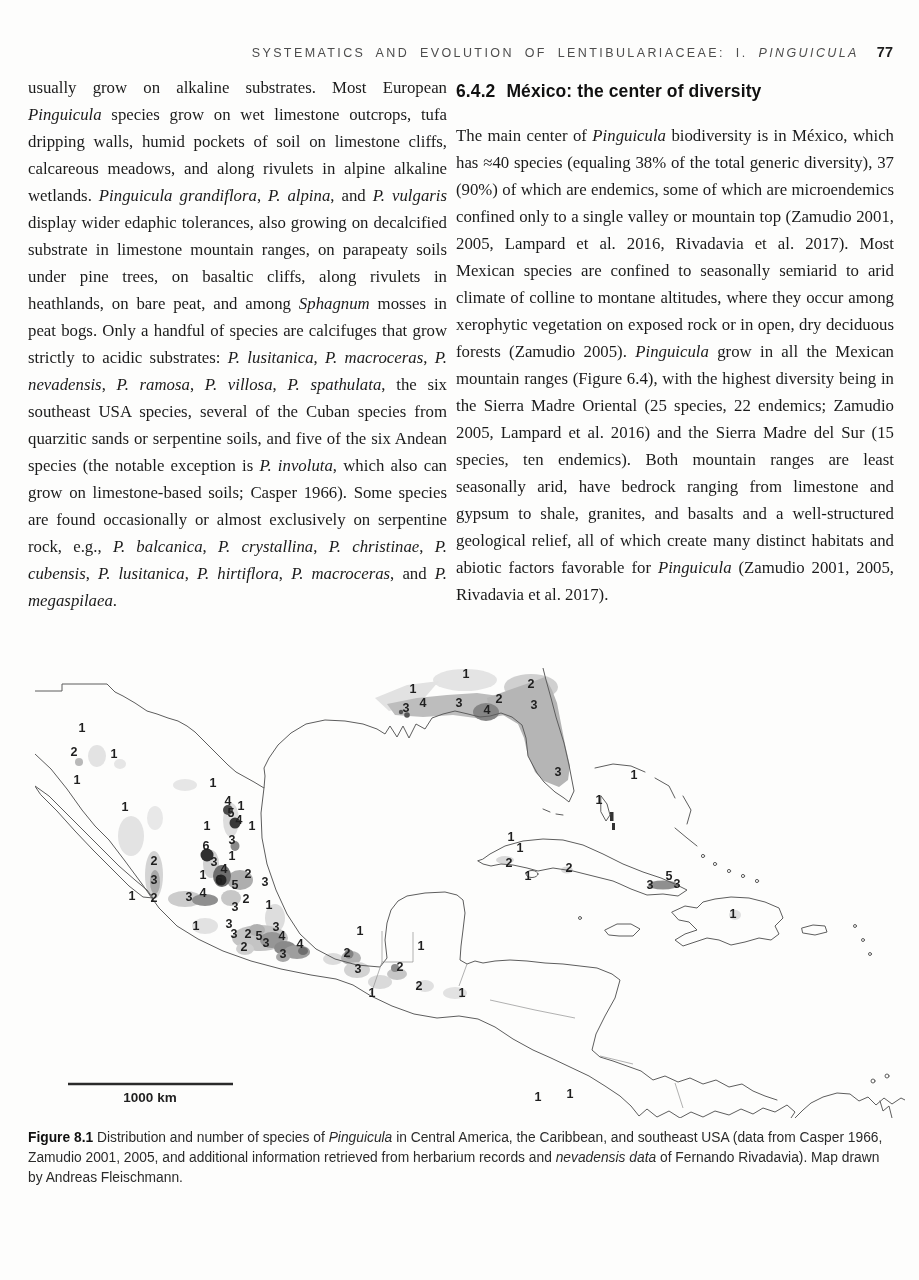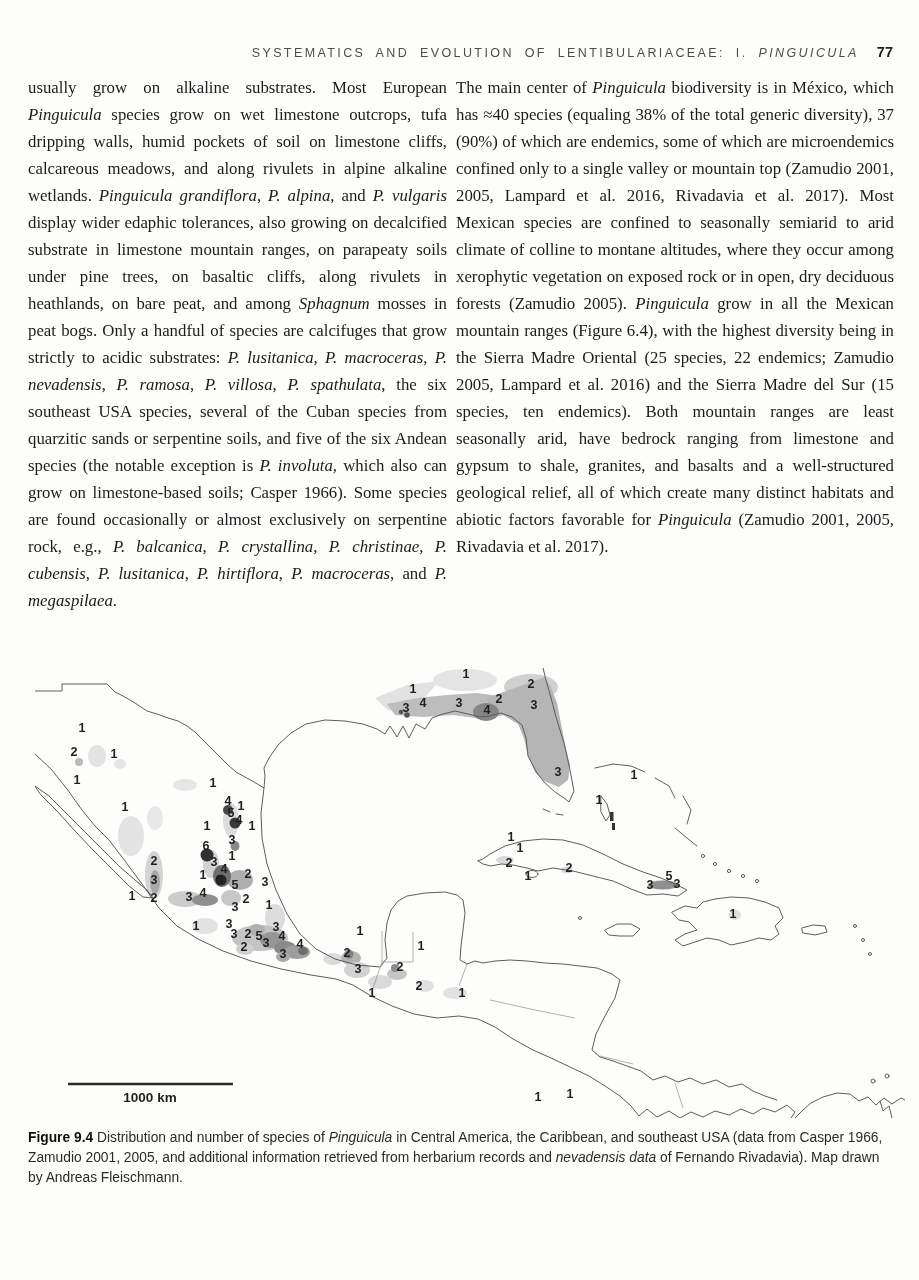--- a/index.html
+++ b/index.html
@@ -38,20 +38,21 @@
 
   <div class="running-header">
     <span class="htitle"><span>SYSTEMATICS AND EVOLUTION OF LENTIBULARIACEAE: I. </span><i>PINGUICULA</i></span><span class="pagenum">77</span>
   </div>
 
   <div class="col col-left">
     <p>usually grow on alkaline substrates. Most European <i>Pinguicula</i> species grow on wet limestone outcrops, tufa dripping walls, humid pockets of soil on limestone cliffs, calcareous meadows, and along rivulets in alpine alkaline wetlands. <i>Pinguicula grandiflora</i>, <i>P. alpina</i>, and <i>P. vulgaris</i> display wider edaphic tolerances, also growing on decalcified substrate in limestone mountain ranges, on parapeaty soils under pine trees, on basaltic cliffs, along rivulets in heathlands, on bare peat, and among <i>Sphagnum</i> mosses in peat bogs. Only a handful of species are calcifuges that grow strictly to acidic substrates: <i>P. lusitanica</i>, <i>P. macroceras</i>, <i>P. nevadensis</i>, <i>P. ramosa</i>, <i>P. villosa</i>, <i>P. spathulata</i>, the six southeast USA species, several of the Cuban species from quarzitic sands or serpentine soils, and five of the six Andean species (the notable exception is <i>P. involuta</i>, which also can grow on limestone-based soils; Casper 1966). Some species are found occasionally or almost exclusively on serpentine rock, e.g., <i>P. balcanica</i>, <i>P. crystallina</i>, <i>P. christinae</i>, <i>P. cubensis</i>, <i>P. lusitanica</i>, <i>P. hirtiflora</i>, <i>P. macroceras</i>, and <i>P. megaspilaea</i>.</p>
   </div>
 
   <div class="col col-right">
+    <h2><span class="hnum">6.4.2</span><span>México: the center of diversity</span></h2>
     <p>The main center of <i>Pinguicula</i> biodiversity is in México, which has ≈40 species (equaling 38% of the total generic diversity), 37 (90%) of which are endemics, some of which are microendemics confined only to a single valley or mountain top (Zamudio 2001, 2005, Lampard et al. 2016, Rivadavia et al. 2017). Most Mexican species are confined to seasonally semiarid to arid climate of colline to montane altitudes, where they occur among xerophytic vegetation on exposed rock or in open, dry deciduous forests (Zamudio 2005). <i>Pinguicula</i> grow in all the Mexican mountain ranges (Figure 6.4), with the highest diversity being in the Sierra Madre Oriental (25 species, 22 endemics; Zamudio 2005, Lampard et al. 2016) and the Sierra Madre del Sur (15 species, ten endemics). Both mountain ranges are least seasonally arid, have bedrock ranging from limestone and gypsum to shale, granites, and basalts and a well-structured geological relief, all of which create many distinct habitats and abiotic factors favorable for <i>Pinguicula</i> (Zamudio 2001, 2005, Rivadavia et al. 2017).</p>
   </div>
 
   <div class="map-wrap">
     <svg width="870" height="450" viewBox="0 0 870 450">
 
       <g>
 
         <ellipse cx="430" cy="12" rx="32" ry="11" fill="#e4e4e4"></ellipse>
         <path d="M340,30 L372,17 L404,13 L386,34 L354,43 Z" fill="#e2e2e2"></path>
@@ -261,17 +262,17 @@
         </g>
 
       <g>
         <line class="scale-line" x1="33" y1="416" x2="198" y2="416"></line>
         <text class="scale-label" x="115" y="434">1000 km</text>
       </g>
     </svg>
   </div>
 
   <div class="caption">
-    <b>Figure 9.4</b>
+    <b>Figure 8.1</b>
     <span>Distribution and number of species of <i>Pinguicula</i> in Central America, the Caribbean, and southeast USA (data from Casper 1966, Zamudio 2001, 2005, and additional information retrieved from herbarium records and <i>nevadensis data</i> of Fernando Rivadavia). Map drawn by Andreas Fleischmann.</span>
   </div>
 
 </div>
 
 </body></html>

